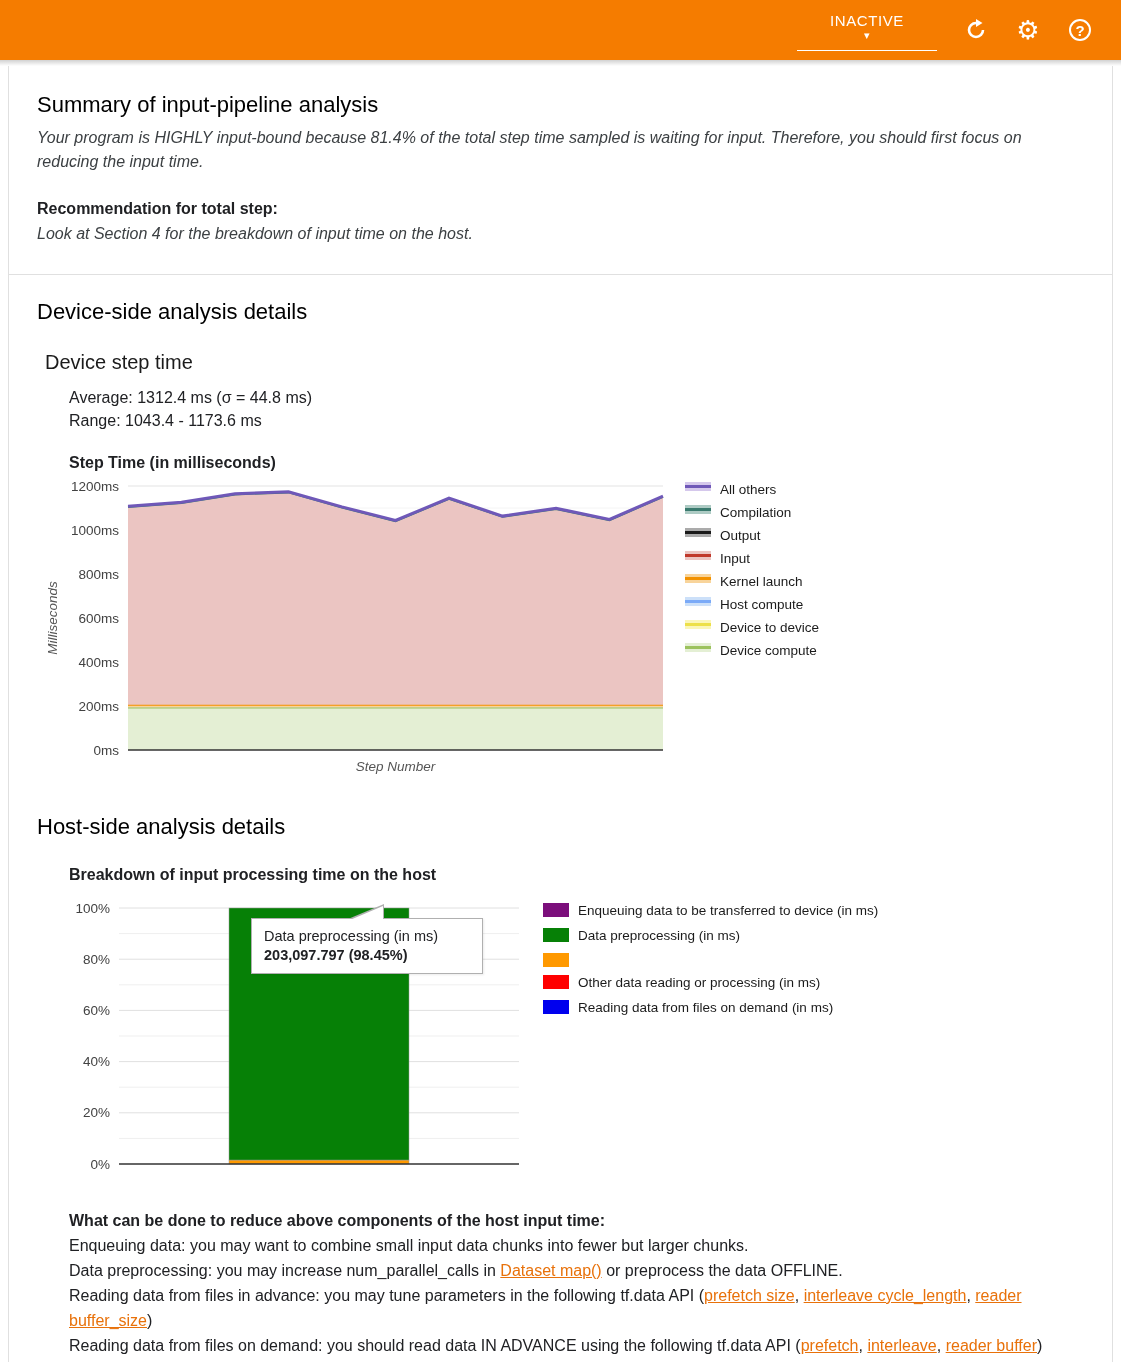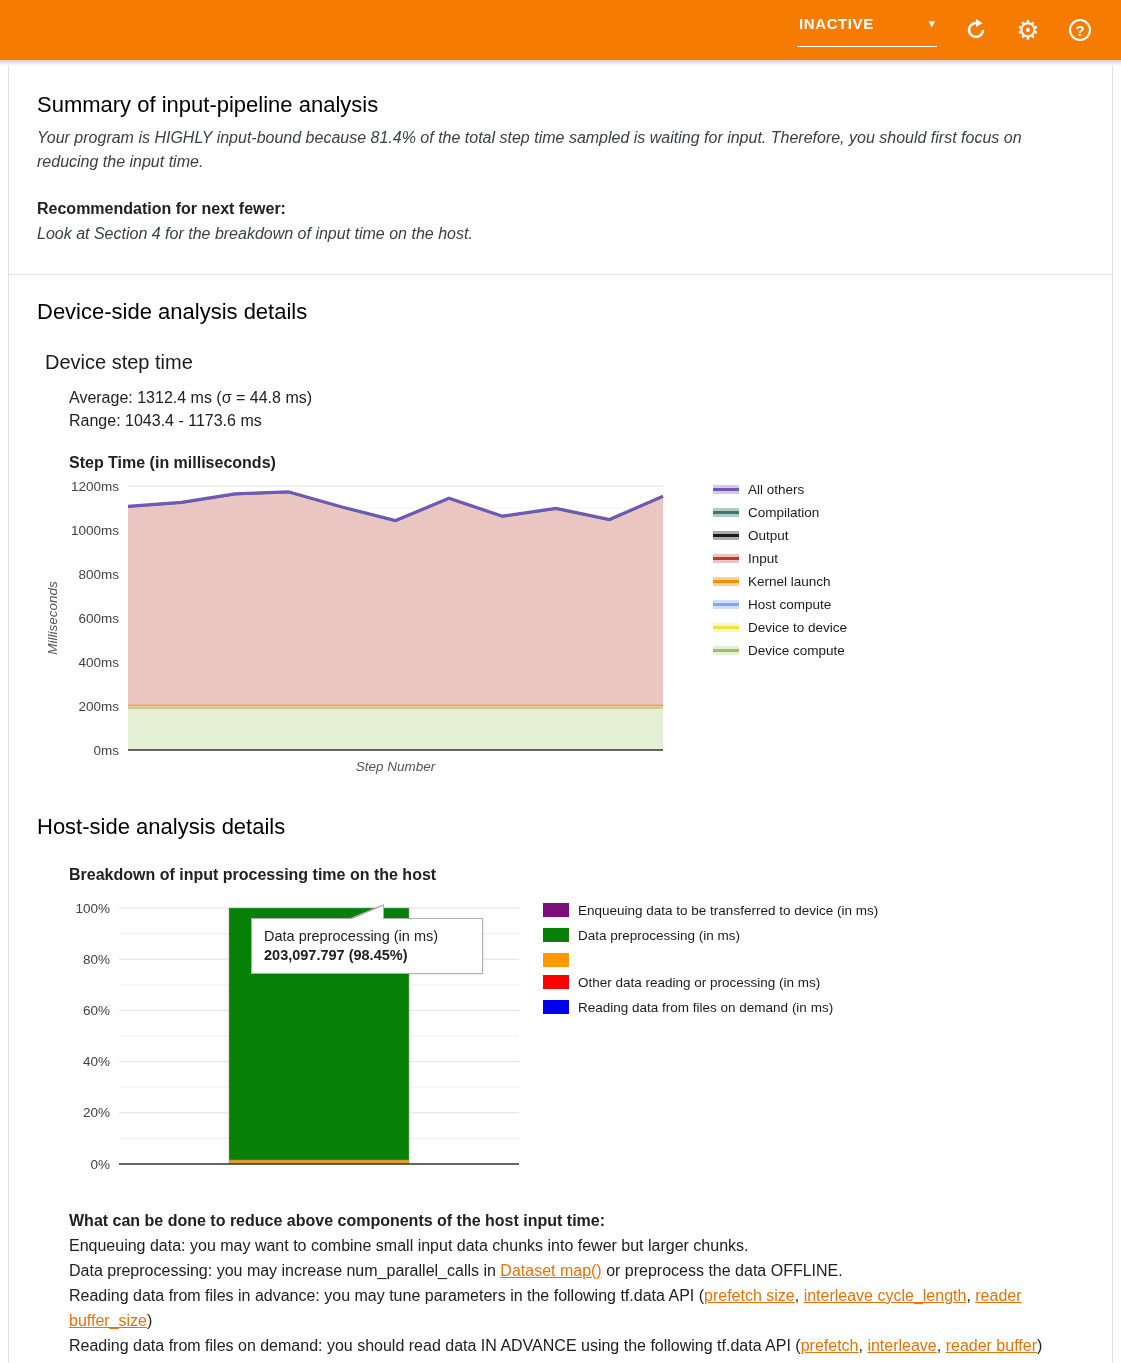--- a/index.html
+++ b/index.html
@@ -9,24 +9,25 @@
     font-family: "Liberation Sans", sans-serif;
     color: #202124; font-size: 16px; overflow: hidden;
   }
   
   .appbar {
     height: 60px; background: #F57C00; display: flex; align-items: center;
     justify-content: flex-end; padding-right: 28px; gap: 26px;
   }
   .appbar-shadow { height: 6px; background: linear-gradient(rgba(0,0,0,0.18), rgba(0,0,0,0)); }
   .status-select {
-    color: #fff; font-weight: bold; font-size: 15px; letter-spacing: 0.6px;
+    color: #fff; font-weight: normal; font-size: 15px; letter-spacing: 0.6px;
     border-bottom: 1.5px solid #fff; width: 140px; display: flex;
-    align-items: center; justify-content: space-between; padding: 2px 2px 14px 2px;
+    align-items: center; justify-content: space-between; padding: 2px 2px 8px 2px;
     cursor: pointer;
+    flex-direction: column;
   }
   .caret { font-size: 11px; }
   .iconbtn { width: 26px; height: 26px; display:flex; align-items:center; justify-content:center; cursor:pointer; }
   .gear-glyph { color:#fff; font-size:26px; line-height:1; }
   .help-circle {
     width: 22px; height: 22px; border: 2px solid #fff; border-radius: 50%;
     color:#fff; font-weight:bold; font-size:15px; display:flex; align-items:center; justify-content:center;
   }
   
   .card {
@@ -40,21 +41,21 @@
   .summary-body { margin-top: 8px; line-height: 24px; max-width: 1070px; }
   .rec-heading { font-weight: bold; margin-top: 26px; }
   .rec-body { margin-top: 4px; line-height: 24px; }
   .section2 { padding: 24px 28px 0 28px; }
   .sub-heading { font-size: 20px; font-weight: 400; color:#1b1b1b; margin: 26px 0 0 8px; }
   .stats-block { margin: 12px 0 0 32px; line-height: 23px; }
   .bold { font-weight: bold; }
   .chart-title { font-weight: bold; margin: 22px 0 6px 32px; }
   .chart-row { display: flex; align-items: flex-start; margin-left: 6px; }
   .legend-col { margin-left: 14px; padding-top: 4px; }
-  .legend-item { display: flex; align-items: center; margin-bottom: 8px; margin-left: 28px; }
+  .legend-item { display: flex; margin-bottom: 8px; }
   .lswatch { width: 26px; height: 9px; margin-right: 9px; position: relative; flex: 0 0 auto; }
   .lswatch .stroke { position:absolute; left:0; right:0; top:3px; height:3px; }
   .legend-label { font-size: 13.5px; color:#1b1b1b; white-space: nowrap; }
   
   .section3 { padding: 30px 28px 0 28px; }
   .host-chart-wrap { position: relative; display:flex; align-items: flex-start; margin-left: 24px; margin-top: 10px; }
   .hlegend { margin-left: 12px; padding-top: 8px; max-width: 340px; }
   .hlegend-item { display: flex; margin-bottom: 7px; }
   .hswatch { width: 26px; height: 14px; margin-right: 9px; flex: 0 0 auto; margin-top: 1px; }
   .hlegend-label { font-size: 13.5px; line-height: 18px; color:#1b1b1b; }
@@ -96,21 +97,21 @@
     <span class="help-circle">?</span>
   </div>
 </div>
 <div class="appbar-shadow"></div>
 
 <div class="card">
 
   <div class="section1">
     <h1 class="sec">Summary of input-pipeline analysis</h1>
     <div class="summary-body italic">Your program is HIGHLY input-bound because 81.4% of the total step time sampled is waiting for input. Therefore, you should first focus on reducing the input time.</div>
-    <div class="rec-heading">Recommendation for next fewer:</div>
+    <div class="rec-heading">Recommendation for total step:</div>
     <div class="rec-body italic">Look at Section 4 for the breakdown of input time on the host.</div>
   </div>
 
   <div class="divider"></div>
 
   <div class="section2">
     <h1 class="sec">Device-side analysis details</h1>
     <div class="sub-heading">Device step time</div>
     <div class="stats-block">
       <div>Average: 1312.4 ms (σ = 44.8 ms)</div>

